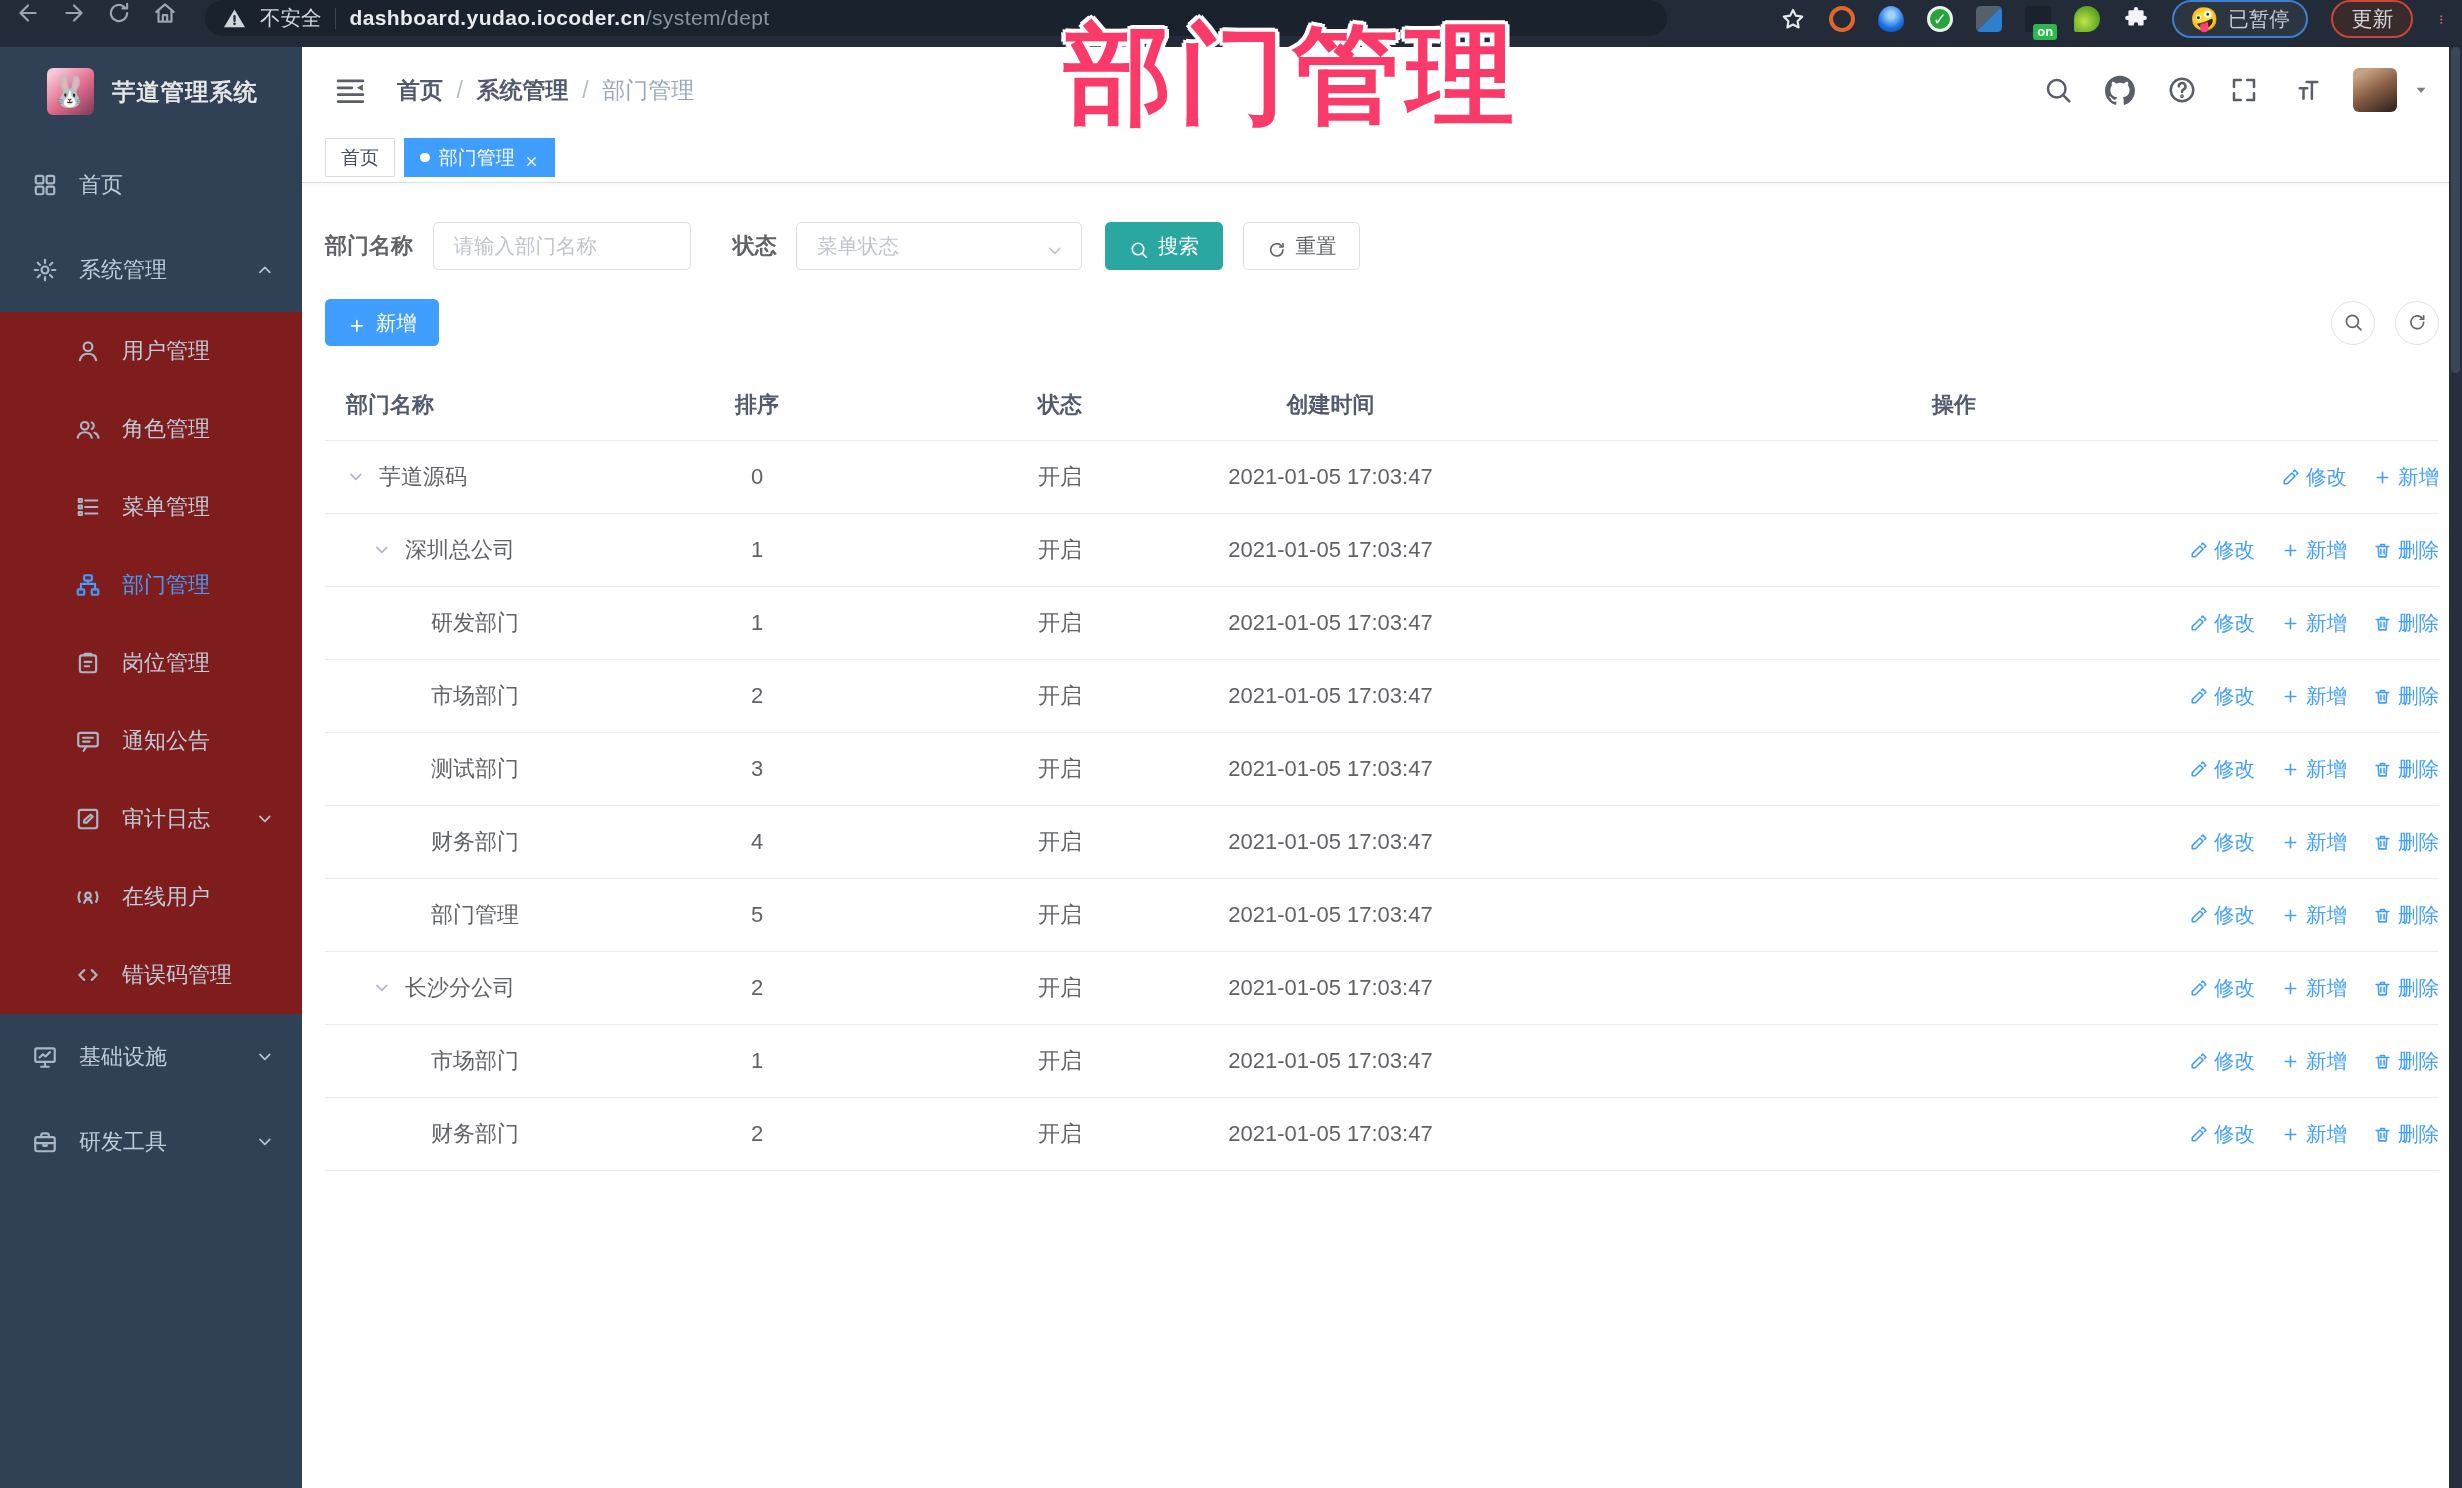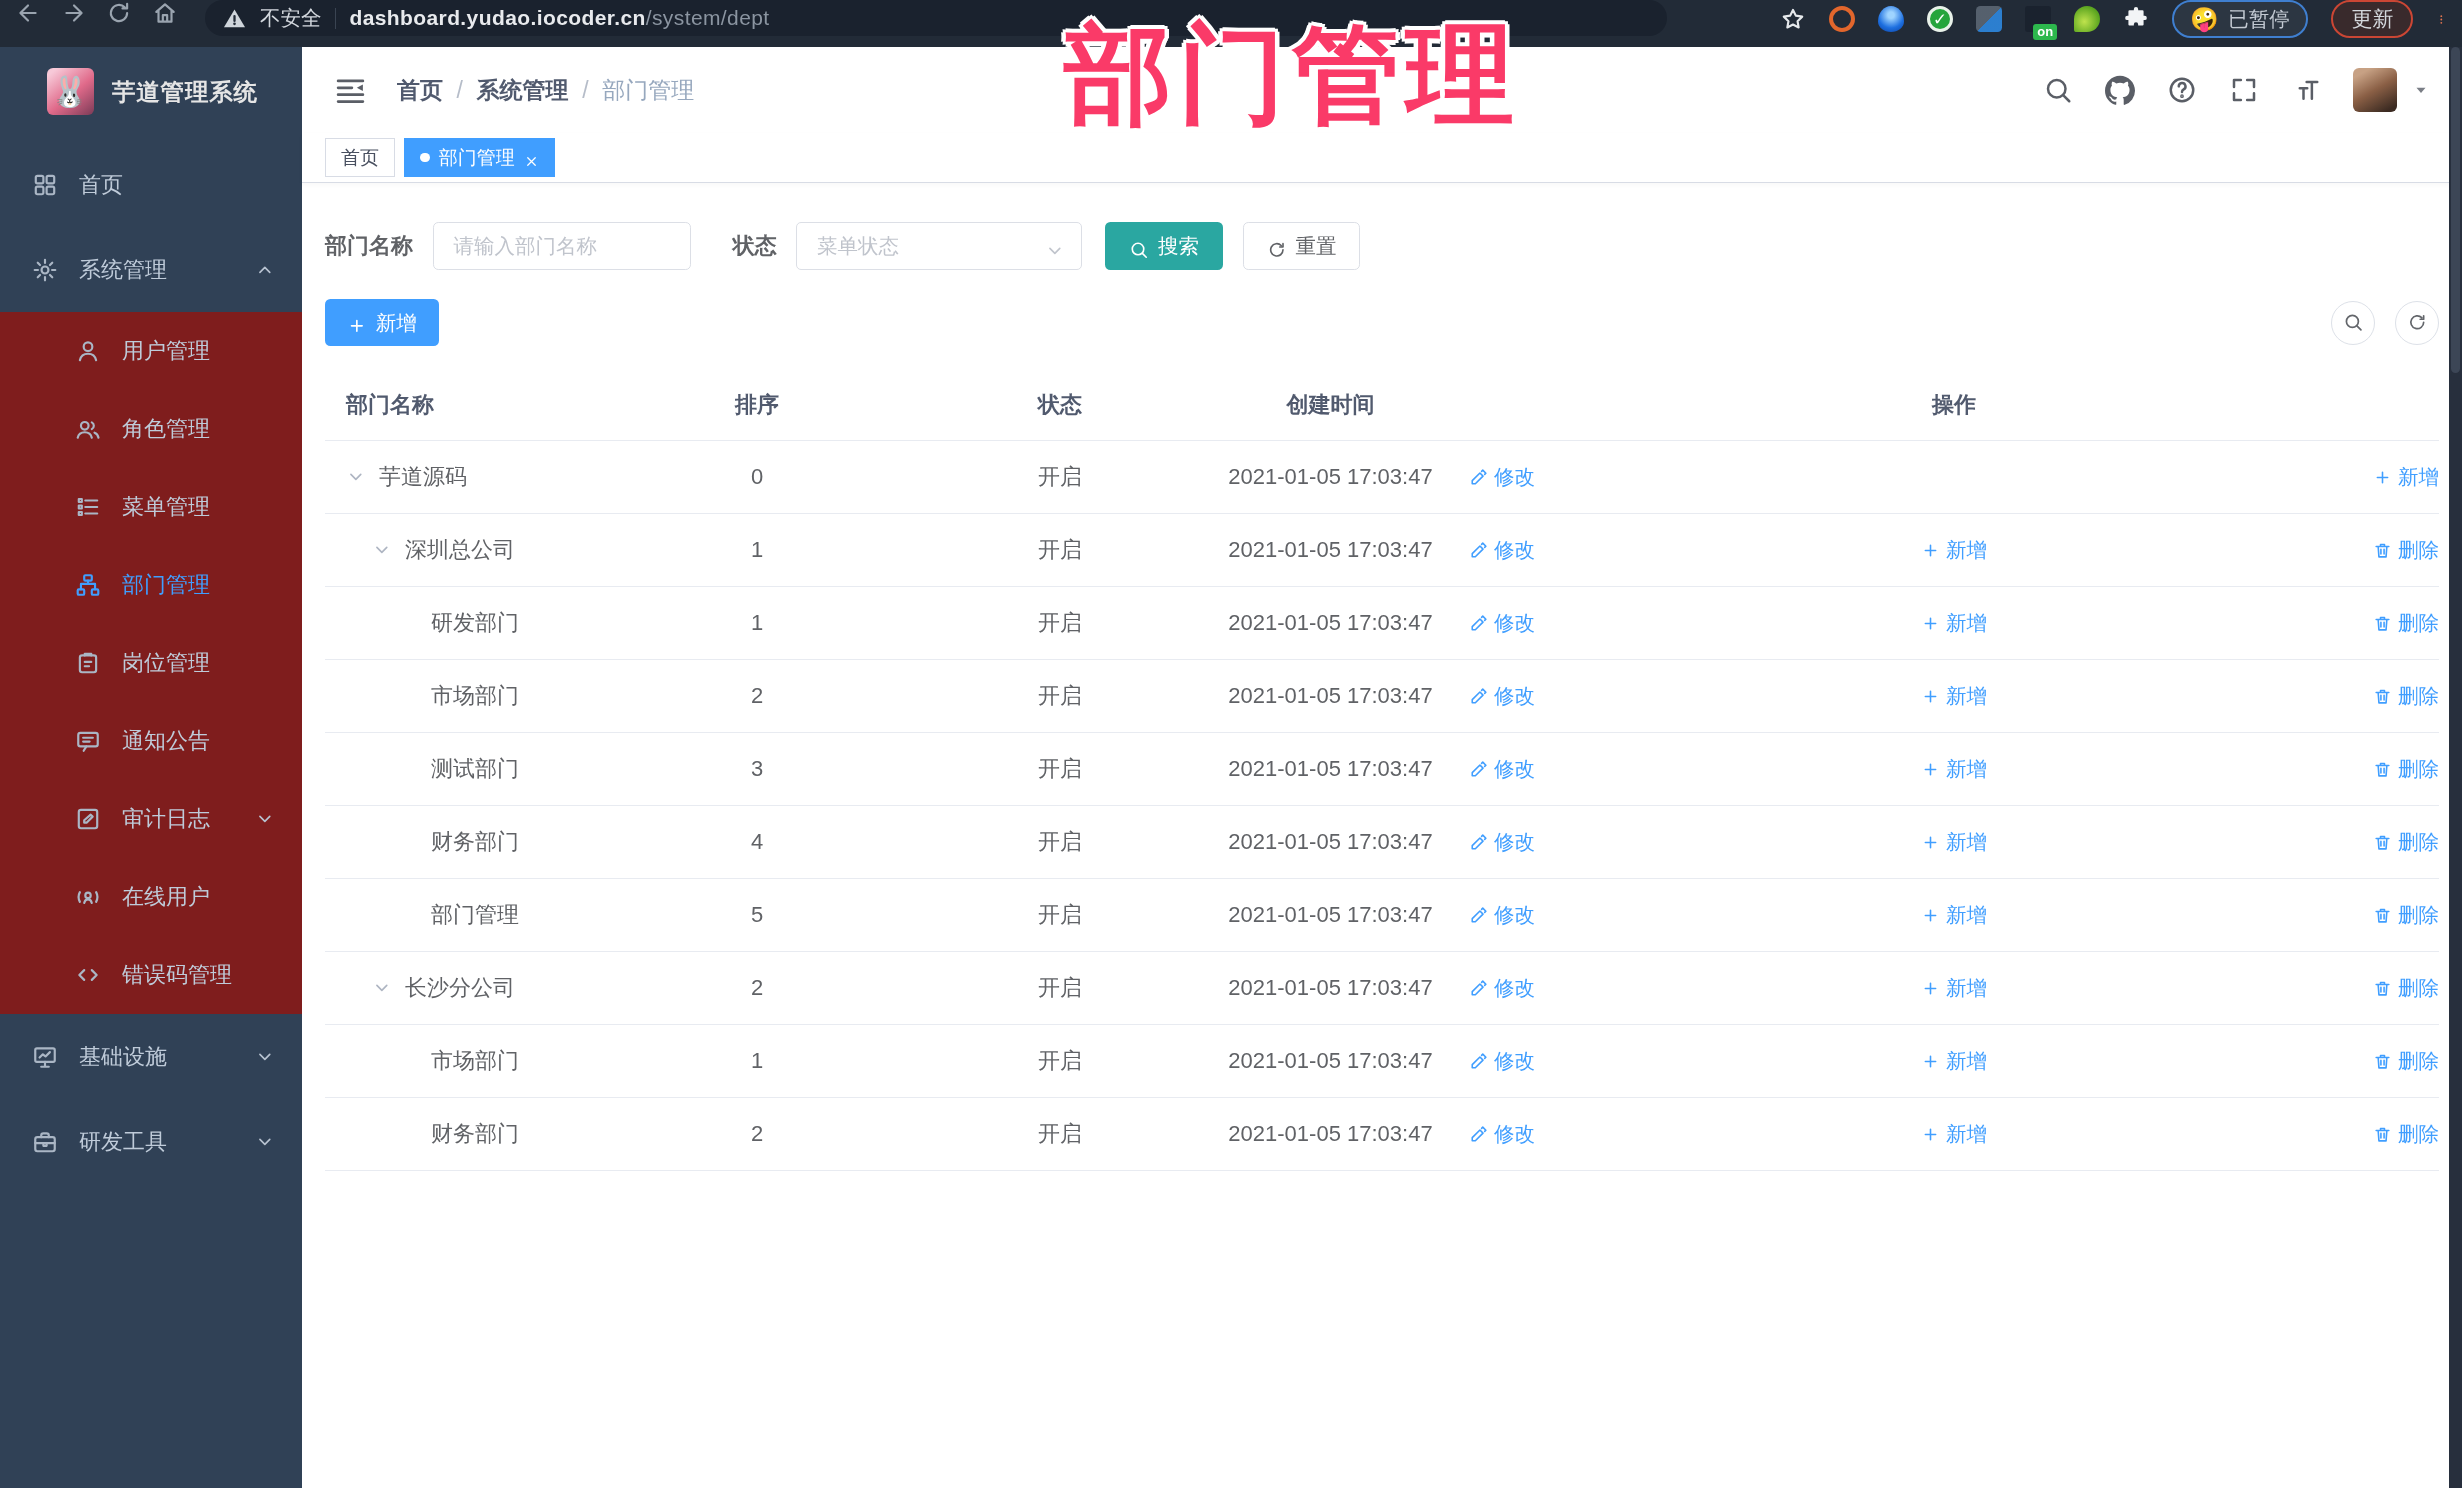--- a/index.html
+++ b/index.html
@@ -93,21 +93,21 @@
   
   .table { margin-top: 24px; width: 100%; }
   .trow, .thead { display: grid; grid-template-columns: 261px 342px 264px 277px 1fr; align-items: center; border-bottom: 0.8px solid #e8ebf1; }
   .thead { height: 71px; color: #515a6e; font-weight: 700; font-size: 22px; }
   .trow { height: 73px; color: #606266; font-size: 22px; }
   .td.center, .th.center { text-align: center; }
   .th.name, .td.name-cell { padding-left: 21px; }
   .name-cell { display: flex; align-items: center; }
   .arrow-slot { width: 33px; display: inline-flex; align-items: center; }
   .tchev { width: 19.7px; height: 19.7px; color: #aeb5c2; cursor: pointer; }
-  .actions { display: flex; justify-content: space-between; }
+  .actions { display: flex; justify-content: flex-end; gap: 26px; }
   .action { display: inline-flex; align-items: center; gap: 6px; color: #409eff; font-size: 20.5px; cursor: pointer; text-decoration: none; }
   .action .ai { width: 19px; height: 19px; }
 
   
   .watermark { position: absolute; top: 3px; left: 1064px; z-index: 60; font-size: 108px; font-weight: 700; letter-spacing: 6px; color: #fa3a68; white-space: nowrap; pointer-events: none;
     text-shadow: 4.5px 0 0 #fff, -4.5px 0 0 #fff, 0 4.5px 0 #fff, 0 -4.5px 0 #fff, 3px 3px 0 #fff, -3px 3px 0 #fff, 3px -3px 0 #fff, -3px -3px 0 #fff; }
   .page-scrollbar { position: absolute; right: 0; top: 47px; bottom: 0; width: 13px; background: #272f3d; z-index: 40; }
   .page-scrollbar .thumb { position: absolute; top: 0; left: 2.3px; width: 8.3px; height: 326px; border-radius: 4.5px; background: #3c4656; }
 </style>
 </head>

